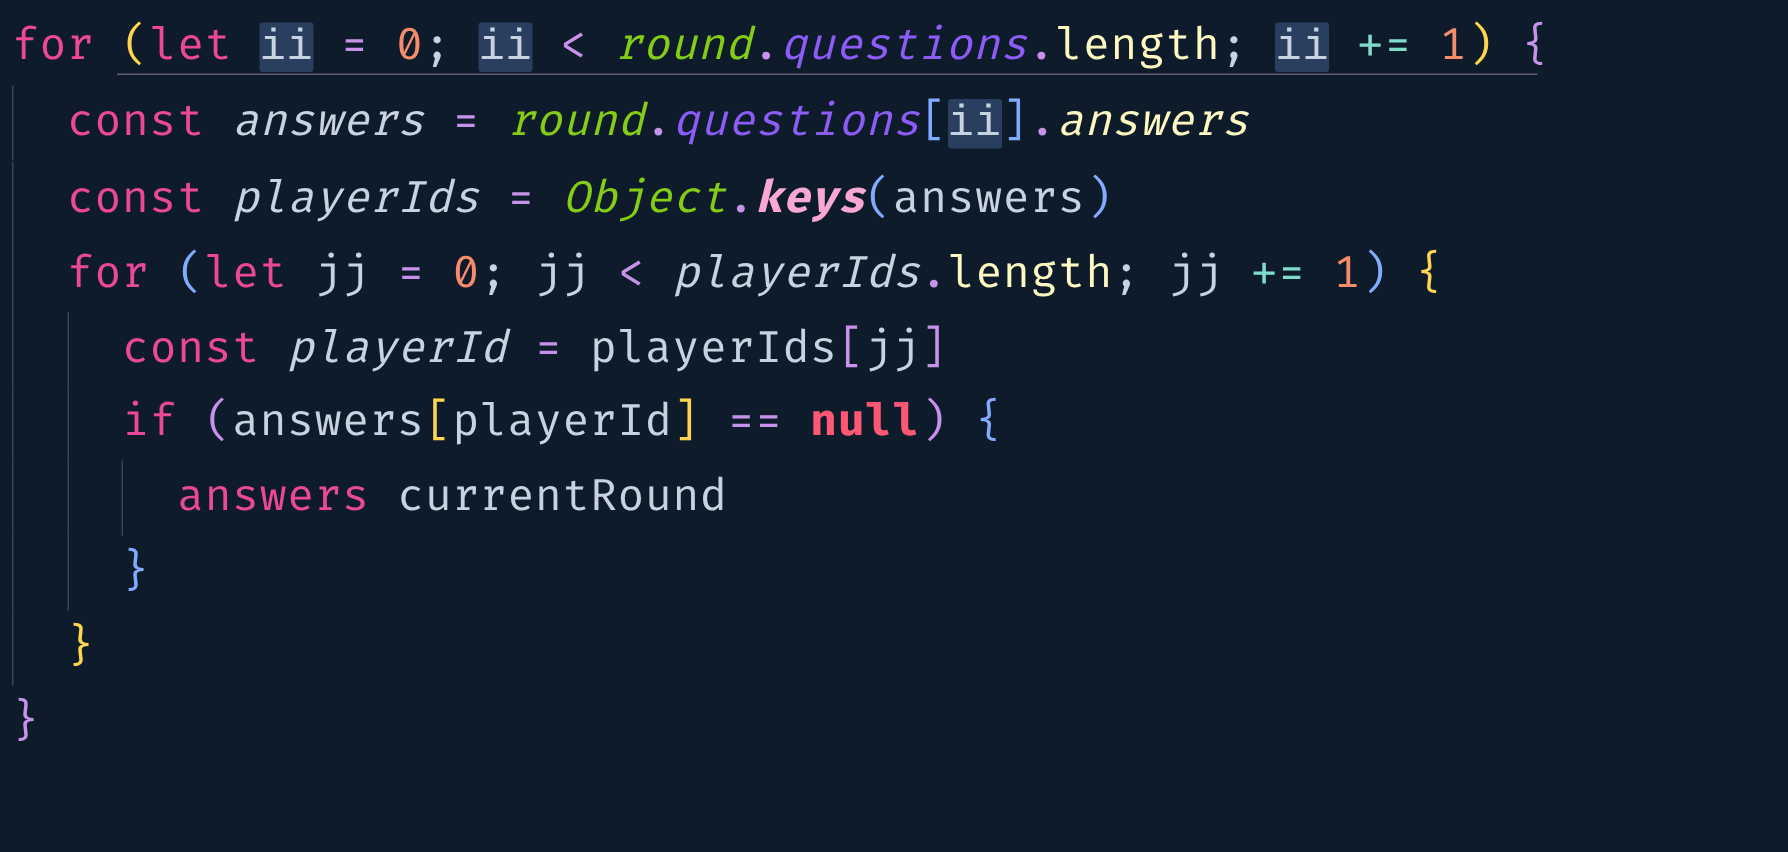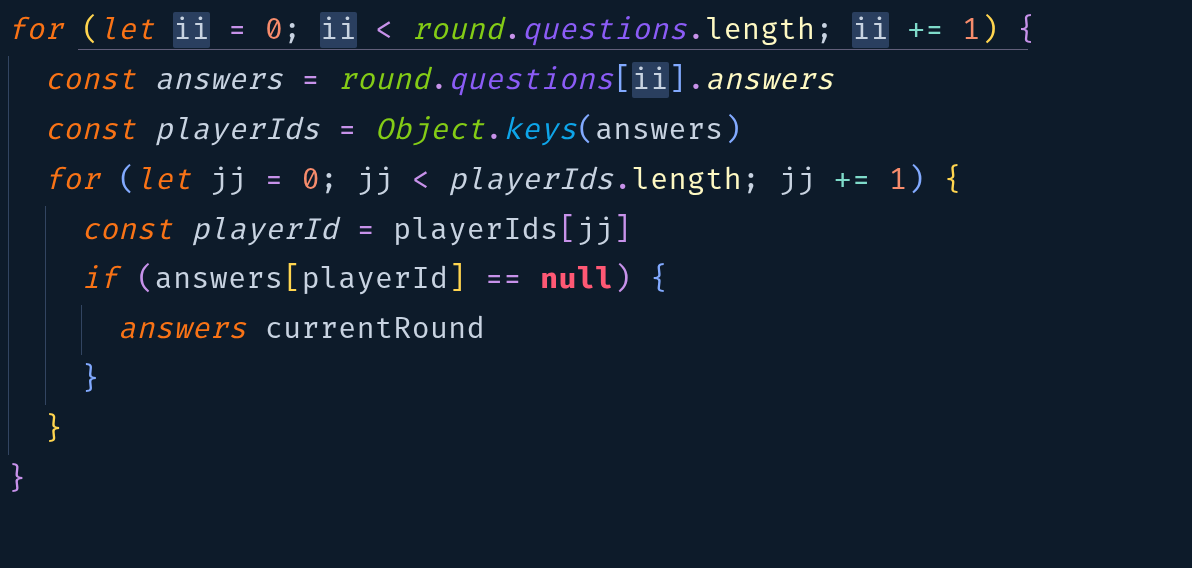--- a/index.html
+++ b/index.html
@@ -15,36 +15,36 @@
     margin: 0;
     padding: 6px 8px 6px 8px;
     font-family: "Fira Code", "Cascadia Code", Menlo, Consolas, monospace;
     font-size: 29px;
     line-height: 1.72;
     color: #c8d3e1;
     white-space: pre;
     letter-spacing: 0.5px;
     font-variant-ligatures: contextual;
   }
-  .kw       { color: #f97316; font-style: italic; }       
-  .func     { color: #0ea5e9; font-style: italic; }       
+  .kw       { color: #ec4899; }       
+  .func     { color: #f9a8d4; font-style: italic; font-weight: bold; }       
   .obj      { color: #fef9c3; }                            
   .ident    { color: #c8d3e1; }                            
   .ital     { font-style: italic; }
   .num      { color: #f78c6c; }
   .null     { color: #ff5874; font-weight: bold; }
   .op       { color: #c792ea; }
   .opcyan   { color: #7fdbca; }
   .punc     { color: #c8d3e1; }
   .brace-p  { color: #c792ea; }   
   .brace-y  { color: #ffd54f; }   
   .brace-b  { color: #82aaff; }   
   .prop-y   { color: #8b5cf6; font-style: italic; }
   .prop-g   { color: #84cc16; font-style: italic; }
-  .hl       { background: rgba(130,170,255,0.25); border-radius: 2px; }
+  .hl       { background: rgba(130,170,255,0.25); border-radius: 2px; font-family: Liberation Mono, monospace; }
   .hr-line  { position: relative; }
   .hr-line::after {
     content: "";
     position: absolute;
     left: 70px;
     right: 8px;
     bottom: -2px;
     height: 1px;
     background: rgba(200,180,220,0.45);
   }

